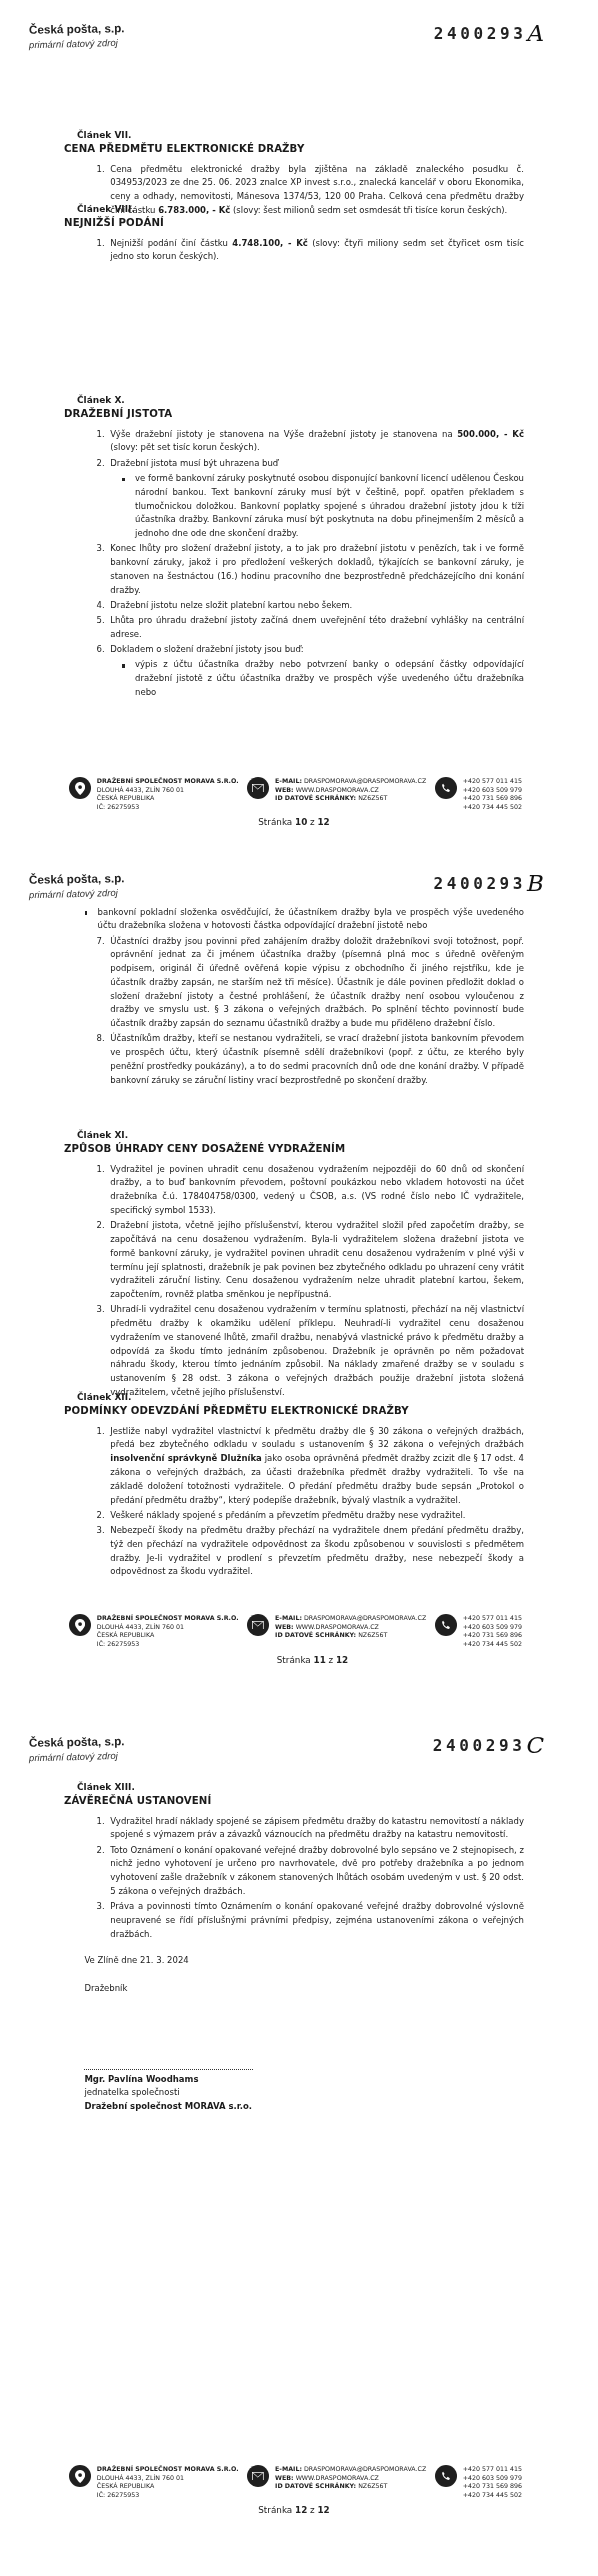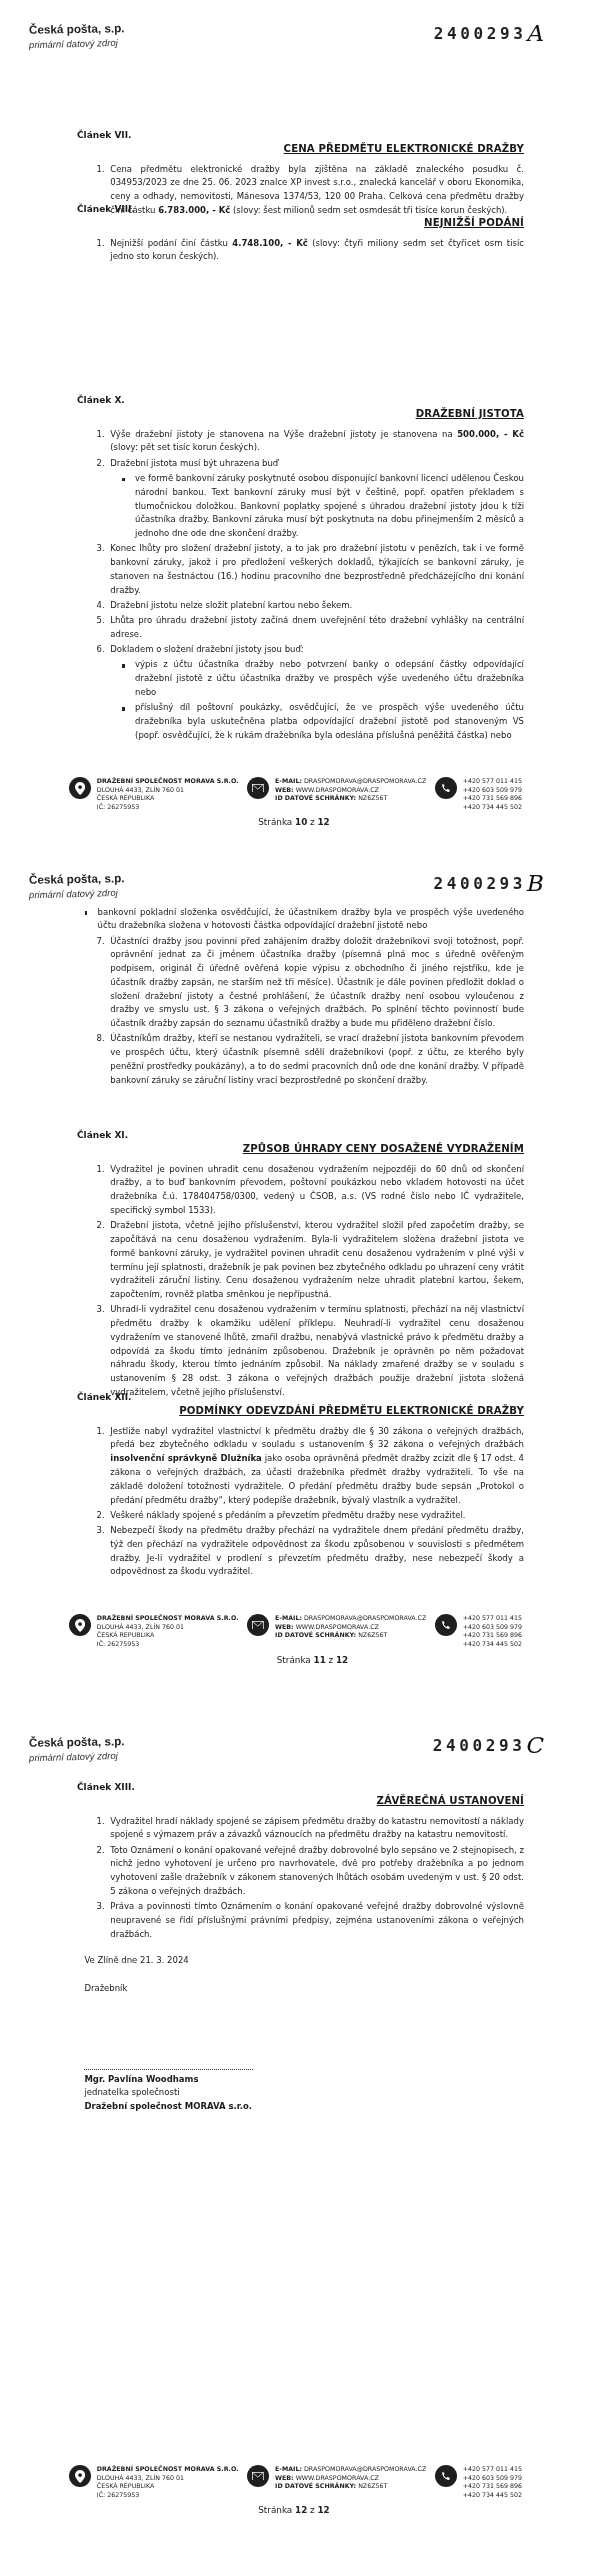--- a/index.html
+++ b/index.html
@@ -8,21 +8,21 @@
   .p1 { height: 854px; }
   .p2 { height: 868px; }
   .p3 { height: 854px; }
   .hdr { position: absolute; left: 29px; top: 22px; }
   .hdr .brand { font-family: "Liberation Sans", sans-serif; font-weight: bold; font-size: 11.7px; color: #222; transform: rotate(-1deg); }
   .hdr .sub { font-family: "Liberation Sans", sans-serif; font-style: italic; font-size: 9.5px; color: #333; margin-top: 2.9px; transform: rotate(-1.5deg); }
   .docnum { position: absolute; right: 44px; top: 20.4px; display: flex; align-items: center; gap: 1px; }
   .docnum .num { font-family: "DejaVu Sans Mono", monospace; font-weight: bold; font-size: 16px; letter-spacing: 3.6px; color: #222; }
   .docnum .letter { font-family: "DejaVu Serif", serif; font-style: italic; font-size: 23px; color: #111; }
   .article-label { font-weight: bold; font-size: 9px; margin: 0; padding-left: 13px; }
-  .article-title { text-align: right; font-weight: bold; font-size: 10.2px; margin: 2.9px 0 8.8px 0; letter-spacing: 0.1px; text-decoration: underline; }
+  .article-title { text-align: left; font-weight: bold; font-size: 10.2px; margin: 2.9px 0 8.8px 0; letter-spacing: 0.1px; }
   ol.items { margin: 0; padding-left: 20.4px; font-size: 8.5px; line-height: 1.62; text-align: justify; }
   ol.items > li { padding-left: 2.9px; margin-bottom: 1.5px; margin-left: 23px; }
   ul.bul { list-style: none; margin: 1.5px 0 1.5px 0; padding-left: 10.2px; }
   ul.bul > li { position: relative; padding-left: 14.6px; margin-bottom: 1.5px; }
   ul.bul > li::before { content: ""; position: absolute; left: 1.5px; top: 5.8px; width: 2.9px; height: 3.6px; background: #222; }
   .standalone-bul { padding-left: 31px; font-size: 8.5px; line-height: 1.62; text-align: justify; }
   .section { position: absolute; left: 64px; right: 64px; }
   .footer { position: absolute; left: 69px; right: 66px; display: flex; justify-content: space-between; align-items: flex-start; font-size: 6.3px; line-height: 1.35; color: #222; }
   .fcol { display: flex; align-items: flex-start; gap: 5.8px; }
   .ficon { width: 22px; height: 22px; border-radius: 50%; background: #1f1f1f; display: flex; align-items: center; justify-content: center; flex-shrink: 0; }
@@ -71,21 +71,20 @@
         <ul class="bul">
           <li>ve formě bankovní záruky poskytnuté osobou disponující bankovní licencí udělenou Českou národní bankou. Text bankovní záruky musí být v češtině, popř. opatřen překladem s tlumočnickou doložkou. Bankovní poplatky spojené s úhradou dražební jistoty jdou k tíži účastníka dražby. Bankovní záruka musí být poskytnuta na dobu přinejmenším 2 měsíců a jednoho dne ode dne skončení dražby.</li>
         </ul>
       </li>
       <li>Konec lhůty pro složení dražební jistoty, a to jak pro dražební jistotu v penězích, tak i ve formě bankovní záruky, jakož i pro předložení veškerých dokladů, týkajících se bankovní záruky, je stanoven na šestnáctou (16.) hodinu pracovního dne bezprostředně předcházejícího dni konání dražby.</li>
       <li>Dražební jistotu nelze složit platební kartou nebo šekem.</li>
       <li>Lhůta pro úhradu dražební jistoty začíná dnem uveřejnění této dražební vyhlášky na centrální adrese.</li>
       <li><span>Dokladem o složení dražební jistoty jsou buď:</span>
         <ul class="bul">
           <li>výpis z účtu účastníka dražby nebo potvrzení banky o odepsání částky odpovídající dražební jistotě z účtu účastníka dražby ve prospěch výše uvedeného účtu dražebníka nebo</li>
-          <li>příslušný díl poštovní poukázky, osvědčující, že ve prospěch výše uvedeného účtu dražebníka byla uskutečněna platba odpovídající dražební jistotě pod stanoveným VS (popř. osvědčující, že k rukám dražebníka byla odeslána příslušná peněžitá částka) nebo</li>
         </ul>
       </li>
     </ol>
   </div>
 
   <div class="footer" style="top:777px;">
     <div class="fcol">
       <span class="ficon">
           <svg width="10.2" height="13" viewBox="0 0 14 18">
             <path d="M7 0C3.1 0 0 3.1 0 7c0 5 7 11 7 11s7-6 7-11C14 3.1 10.9 0 7 0z" fill="#fff"></path>

